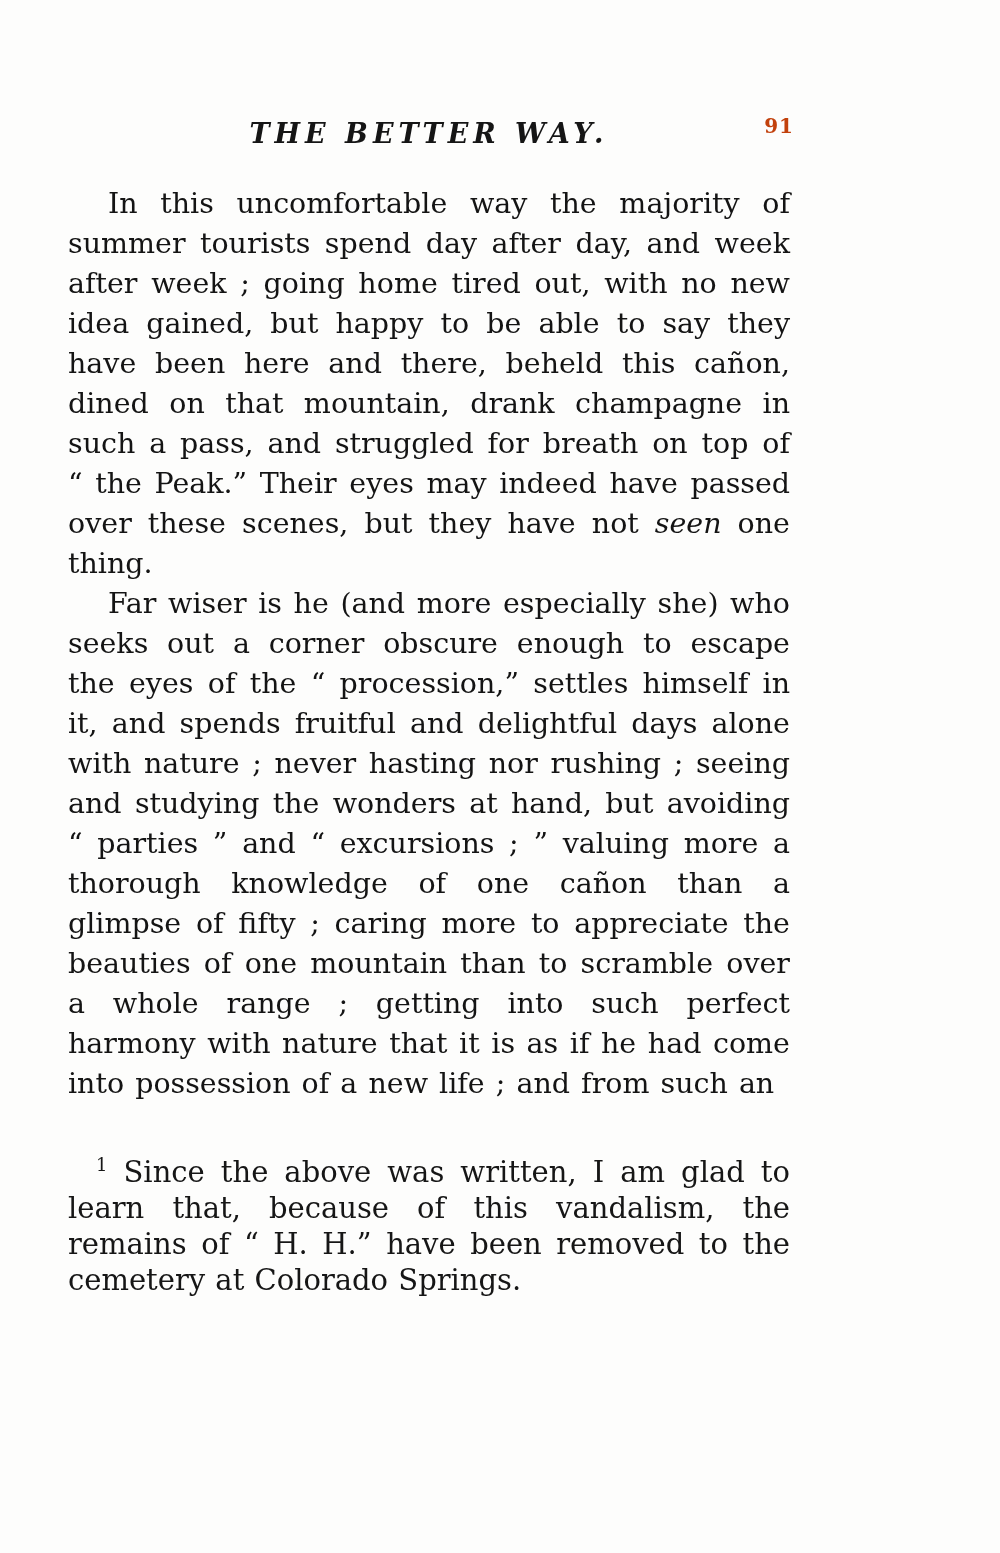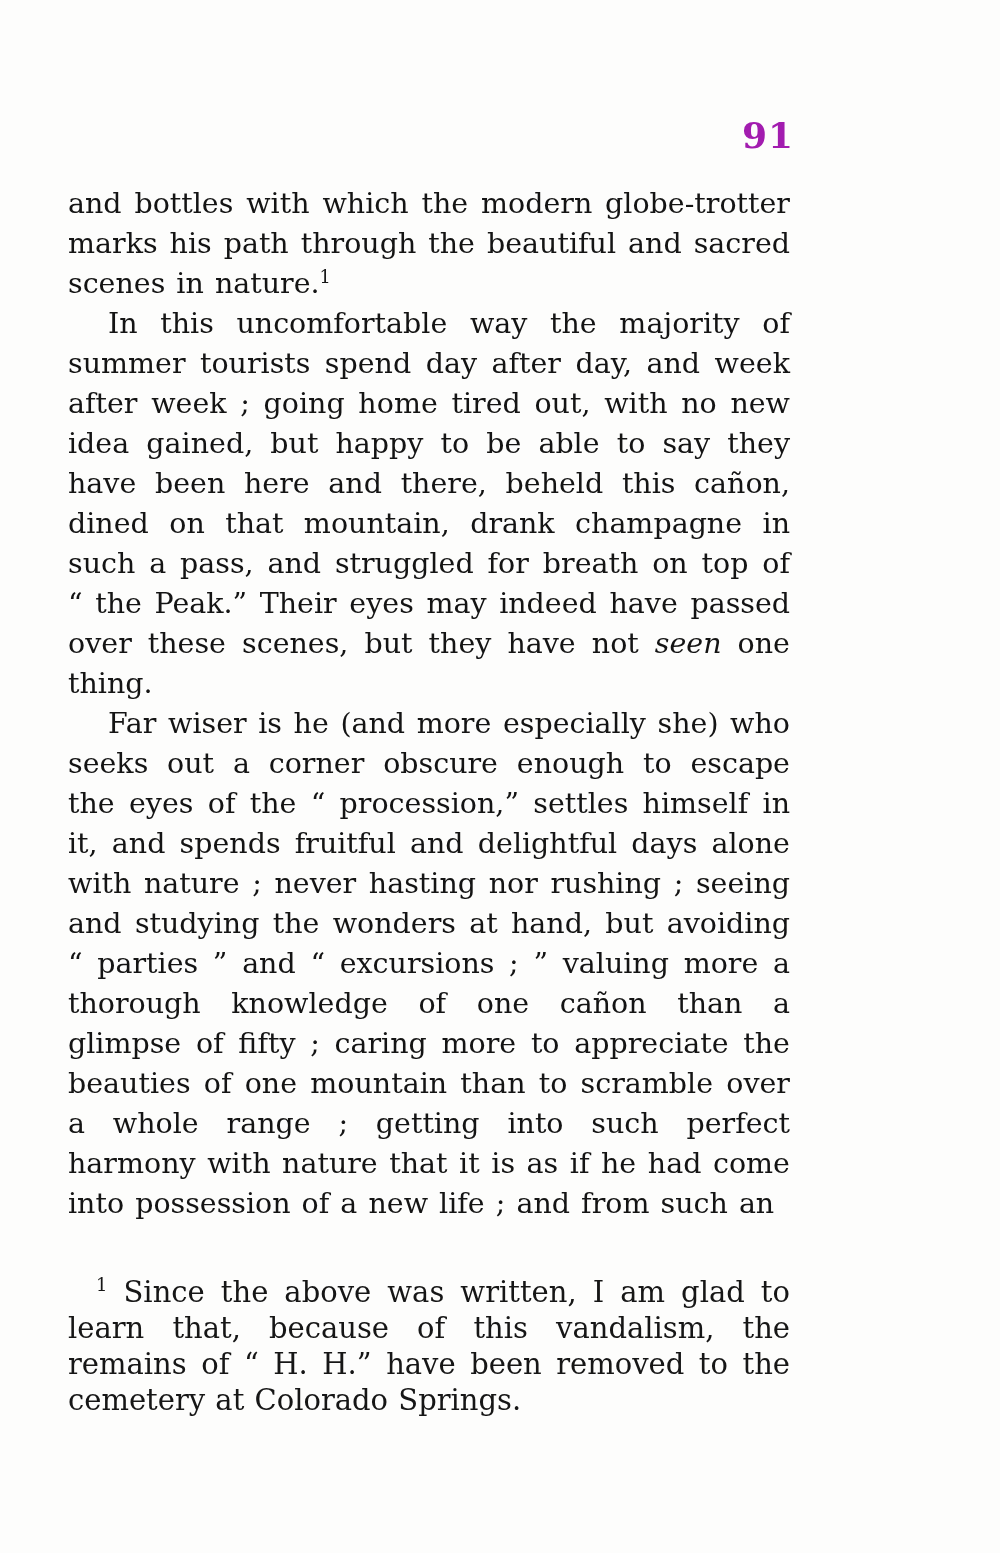--- a/index.html
+++ b/index.html
@@ -34,25 +34,25 @@
     font-style: italic;
     font-weight: bold;
     font-size: 27px;
     letter-spacing: 5px;
     color: #151515;
   }
   .running-head .page-number {
     position: absolute;
     right: -4px;
     top: -4px;
-    font-size: 36px;
+    font-size: 20px;
     font-weight: bold;
     font-style: normal;
     letter-spacing: 1px;
-    color: #a21caf;
+    color: #c2410c;
   }
   .body-text p {
     margin: 0;
     font-size: 28.5px;
     line-height: 40px;
     text-align: justify;
     text-justify: inter-word;
     word-spacing: 2px;
     color: #141414;
   }
@@ -81,25 +81,25 @@
     text-indent: 28px;
   }
 </style>
 </head>
 <body>
 
 <div class="page">
   <div class="text-column">
 
     <div class="running-head">
+      <span class="head-title">THE BETTER WAY.</span>
       <span class="page-number">91</span>
     </div>
 
     <div class="body-text">
-      <p><span>and bottles with which the modern globe-trotter marks his path through the beautiful and sacred scenes in nature.</span><sup>1</sup></p>
       <p class="indent"><span>In this uncomfortable way the majority of summer tourists spend day after day, and week after week ; going home tired out, with no new idea gained, but happy to be able to say they have been here and there, beheld this cañon, dined on that mountain, drank champagne in such a pass, and struggled for breath on top of “ the Peak.”  Their eyes may indeed have passed over these scenes, but they have not </span><em>seen</em><span> one thing.</span></p>
       <p class="indent"><span>Far wiser is he (and more especially she) who seeks out a corner obscure enough to escape the eyes of the “ procession,” settles himself in it, and spends fruitful and delightful days alone with nature ; never hasting nor rushing ; seeing and studying the wonders at hand, but avoiding “ parties ” and “ excursions ; ” valuing more a thorough knowledge of one cañon than a glimpse of fifty ; caring more to appreciate the beauties of one mountain than to scramble over a whole range ; getting into such perfect harmony with nature that it is as if he had come into possession of a new life ; and from such an</span></p>
     </div>
 
     <div class="footnote">
       <p><sup>1</sup><span> Since the above was written, I am glad to learn that, because of this vandalism, the remains of “ H. H.” have been removed to the cemetery at Colorado Springs.</span></p>
     </div>
 
   </div>
 </div>

